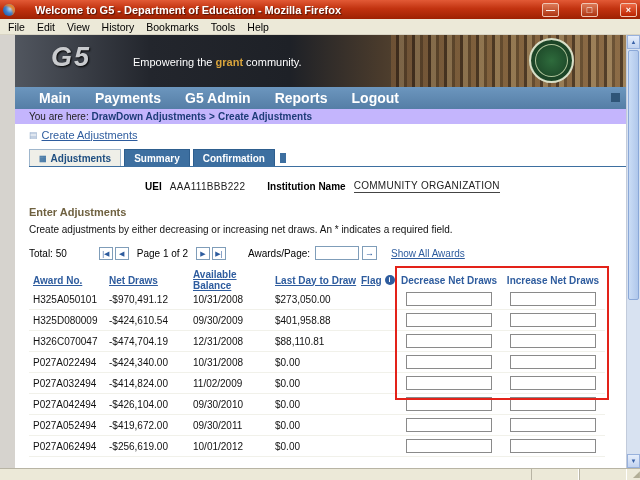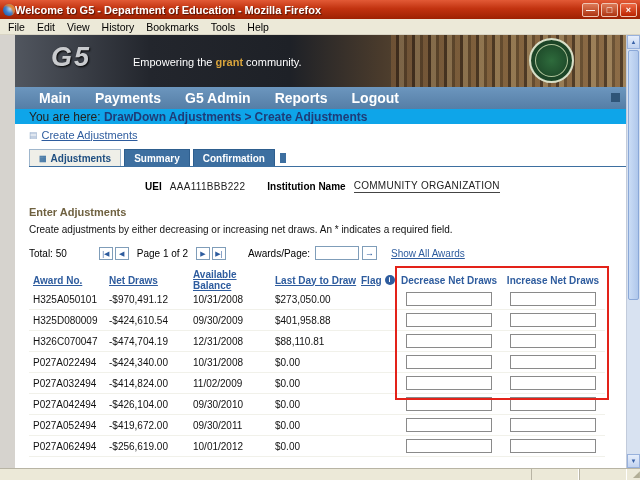--- a/index.html
+++ b/index.html
@@ -2,21 +2,21 @@
 <html><head>
 <meta charset="utf-8">
 <style>
   * { margin:0; padding:0; box-sizing:border-box; }
   html,body { width:640px; height:480px; }
   body { font-family:"Liberation Sans", sans-serif; overflow:hidden; background:#ECE9D8; }
 
   .window { width:640px; height:480px; display:flex; flex-direction:column; }
 
   
-  .titlebar { height:19px; display:flex; align-items:center; padding:0 3px; gap:0;
+  .titlebar { height:19px; display:flex; align-items:center; padding:0 3px; gap:20px;
     background:linear-gradient(180deg,#E25A36 0%,#C23310 45%,#9E2203 100%); }
   .ff-icon { width:12px; height:12px; border-radius:50%; flex:0 0 auto;
     background:radial-gradient(circle at 62% 38%, #BFE0F7 0%, #3E80CF 45%, #174A90 100%);
     box-shadow:inset -3px 3px 2px -1px #E8812A; }
   .title-text { color:#fff; font-size:11px; font-weight:bold; flex:1;
     text-shadow:1px 1px 1px rgba(0,0,0,.55); white-space:nowrap; overflow:hidden; }
   .win-btn { width:17px; height:14px; margin-left:2px; border:1px solid #F0C4B2; border-radius:2px;
     color:#fff; font-size:9px; line-height:12px; text-align:center; font-weight:bold;
     background:linear-gradient(180deg,#DD7A58,#AE3512); cursor:default; }
   .win-btn.close { background:linear-gradient(180deg,#EF6B46,#BB2300); }
@@ -60,22 +60,22 @@
     background:radial-gradient(circle,#2E6B3C 0%,#1C4527 70%); border:2px solid #D8DFC8;
     box-shadow:inset 0 0 0 4px #1C4527, inset 0 0 0 5px #AFC49A; }
 
   
   .navbar { height:22px; background:linear-gradient(180deg,#6C96BE,#557EA6);
     display:flex; align-items:center; padding-left:24px; position:relative; }
   .nav-item { color:#fff; font-weight:bold; font-size:14px; margin-right:24px; cursor:pointer; }
   .nav-endbox { position:absolute; right:6px; top:6px; width:9px; height:9px; background:#2F5578; }
 
   
-  .breadcrumb { height:15px; background:#0ea5e9; display:flex; align-items:center;
-    padding-left:14px; font-size:12px; color:#222; white-space:pre; }
+  .breadcrumb { height:15px; background:#c4b5fd; display:flex; align-items:center;
+    padding-left:14px; font-size:10px; color:#222; white-space:pre; }
   .crumb-link { color:#1E3C78; font-weight:bold; cursor:pointer; }
   .crumb-sep { color:#1E3C78; font-weight:bold; margin:0 3px; }
 
   
   .content { padding:3px 10px 0 14px; font-size:10px; }
   .title-row { display:flex; align-items:center; gap:4px; height:15px; }
   .doc-icon { color:#8FA8C8; font-size:9px; }
   .page-link { color:#2E5C9E; font-size:11px; text-decoration:underline; cursor:pointer; }
 
   .tabs { display:flex; gap:3px; align-items:flex-end; margin-top:7px; margin-right:-10px;

